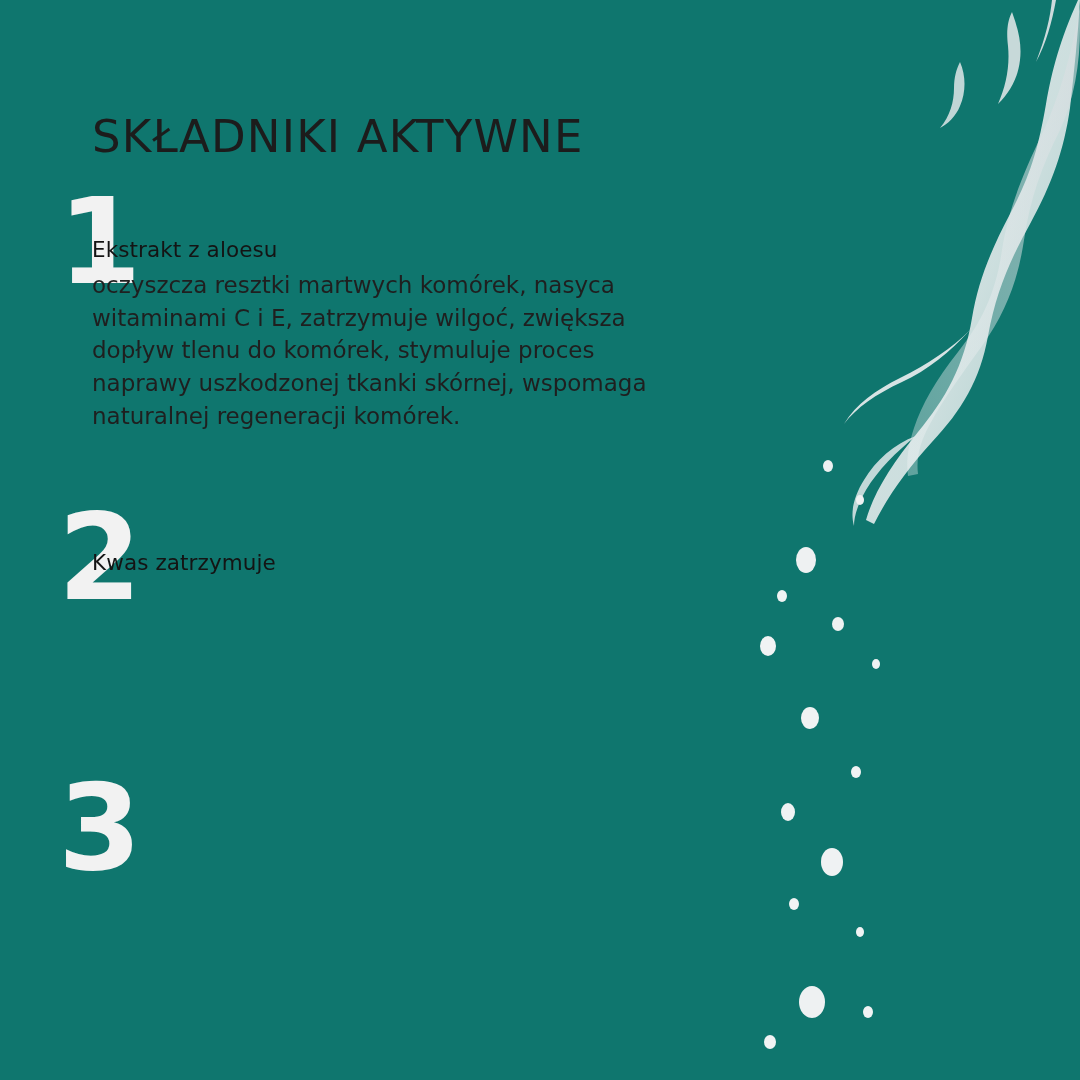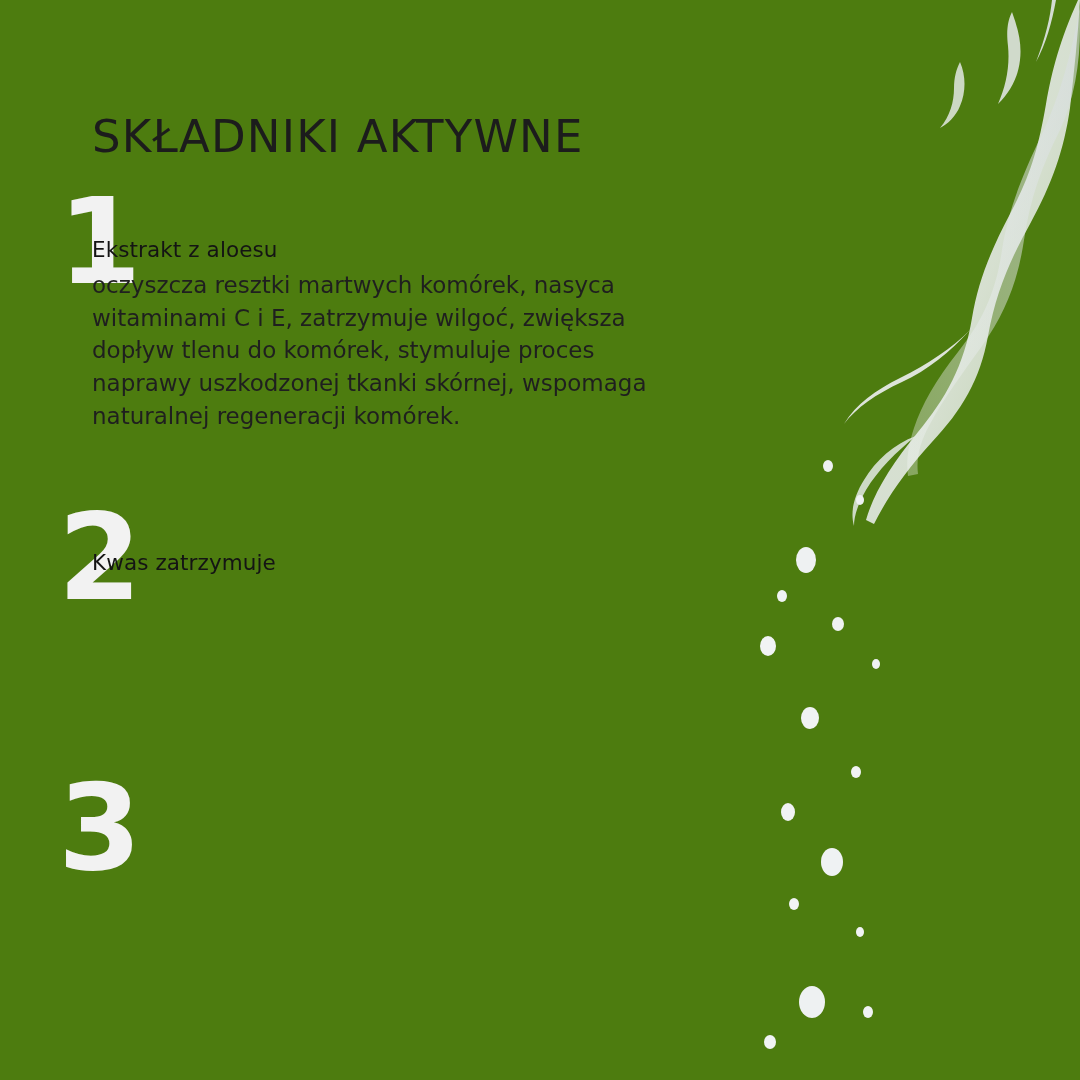--- a/index.html
+++ b/index.html
@@ -13,21 +13,21 @@
     font-family: "DejaVu Sans", sans-serif;
     color: #1a1a1a;
     overflow: hidden;
     position: relative;
   }
 
   #page {
     position: relative;
     width: 1080px;
     height: 1080px;
-    background: #4d7c0f;
+    background: #0f766e;
     overflow: hidden;
   }
 
   
   .splash-layer {
     position: absolute;
     top: 0;
     right: 0;
     width: 420px;
     height: 1080px;

